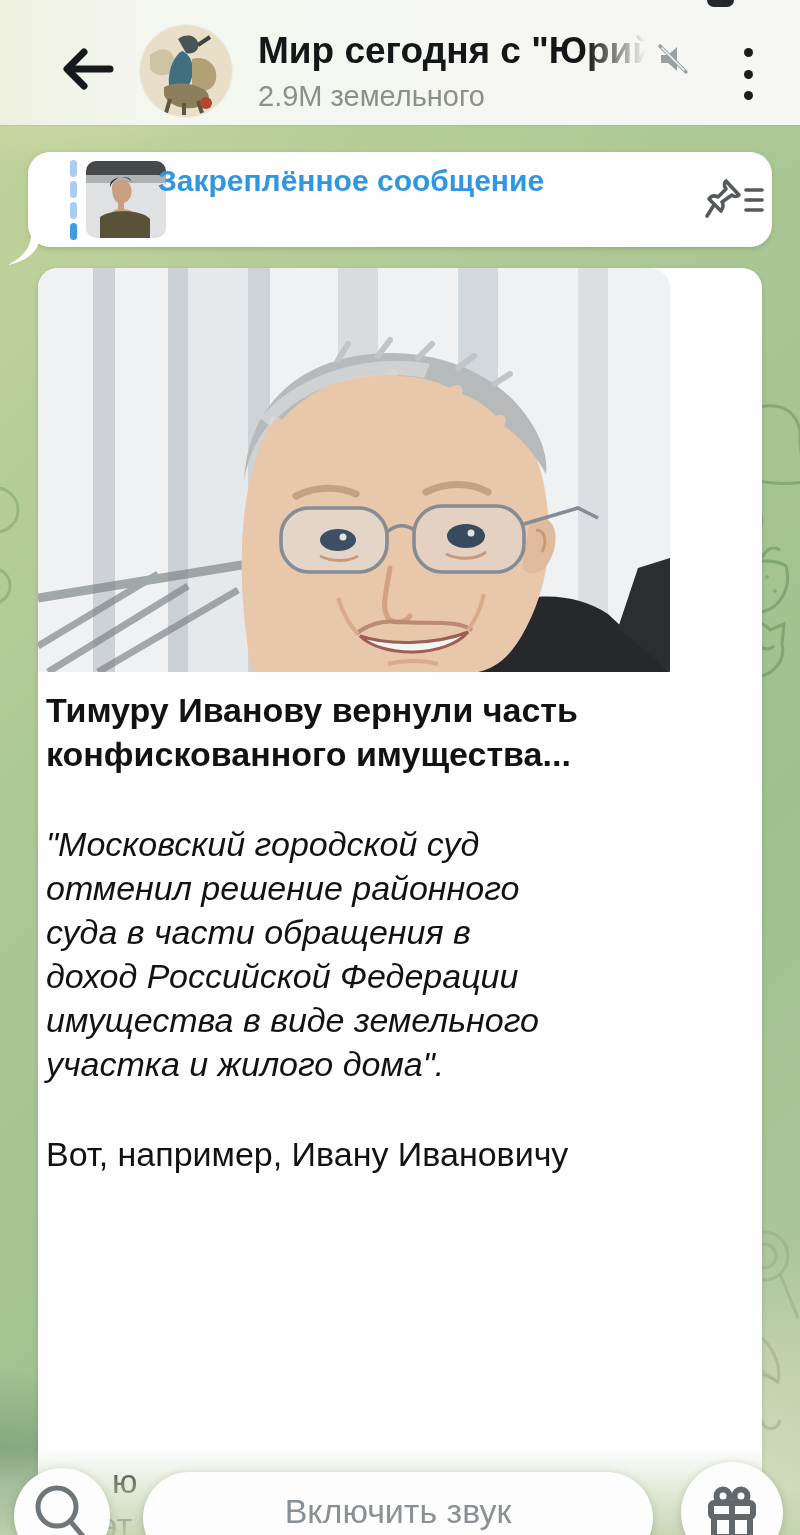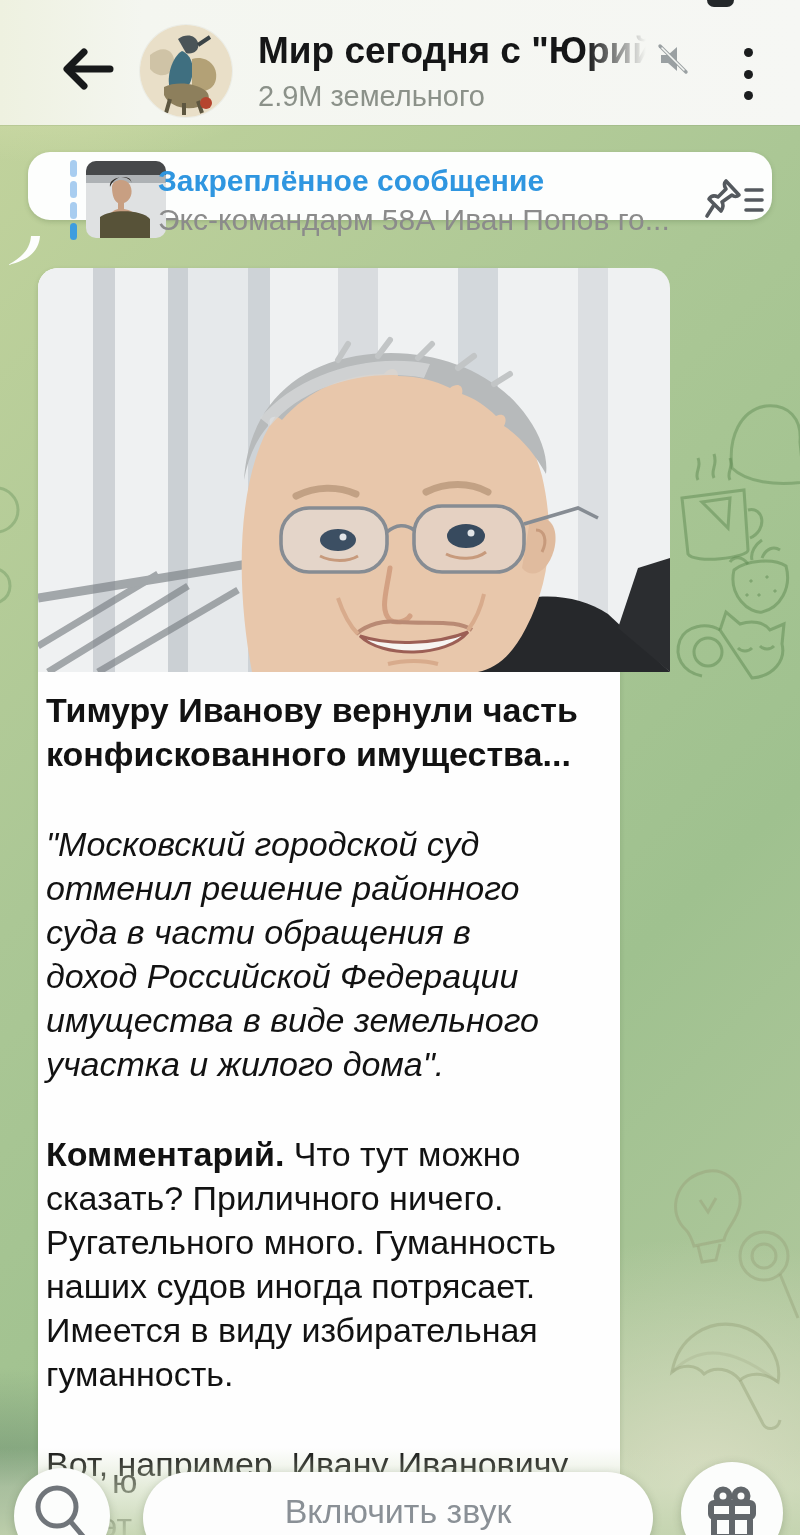--- a/index.html
+++ b/index.html
@@ -27,30 +27,30 @@
   .kebab{position:absolute;left:736px;top:48px;width:24px;height:52px;display:flex;flex-direction:column;justify-content:space-between;align-items:center;}
   .kebab i{width:9px;height:9px;border-radius:50%;background:#1b1d1e;}
   
   .band{position:absolute;left:28px;top:126px;width:676px;height:24px;overflow:hidden;z-index:2;
     background:linear-gradient(180deg,#9cbb8f 0%,#b2cba0 100%);border-radius:4px;}
   .band .bline{position:absolute;left:0;top:-5px;width:100%;font-size:26px;color:rgba(50,74,50,.55);white-space:nowrap;}
   .band .views{position:absolute;left:197px;top:-5px;}
   .band .meta{position:absolute;left:362px;top:-5px;}
   .bandeye{position:absolute;left:160px;top:2px;width:26px;height:16px;border:3px solid rgba(50,74,50,.45);border-radius:50%;}
   
-  .pinned{position:absolute;left:28px;top:152px;width:744px;height:68px;background:#fdfefd;border-radius:22px;z-index:3;
+  .pinned{position:absolute;left:28px;top:152px;width:744px;height:95px;background:#fdfefd;border-radius:22px;z-index:3;
     box-shadow:0 2px 5px rgba(60,85,45,.22);}
   .ptail{position:absolute;left:6px;top:236px;z-index:3;}
   .pseg{position:absolute;left:42px;width:7px;border-radius:4px;background:#a8cdf0;}
   .pthumb{position:absolute;left:58px;top:9px;width:80px;height:77px;border-radius:10px;overflow:hidden;}
   .plabel{position:absolute;left:130px;top:12px;font-size:30px;font-weight:600;color:#2f96e0;white-space:nowrap;}
   .ppreview{position:absolute;left:130px;top:51px;width:545px;font-size:30px;color:#8b8b8b;white-space:nowrap;overflow:hidden;}
   .pinicon{position:absolute;left:676px;top:26px;}
   
-  .bubble{position:absolute;left:38px;top:268px;width:582px;height:1267px;background:#fefefe;border-radius:20px 20px 0 0;z-index:3;
+  .bubble{position:absolute;left:38px;top:268px;width:724px;height:1267px;background:#fefefe;border-radius:20px 20px 0 0;z-index:3;
     box-shadow:0 2px 5px rgba(60,85,45,.20);}
   .photo{position:absolute;left:0;top:0;width:632px;height:404px;border-radius:20px 20px 0 0;overflow:hidden;}
   .mtext{position:absolute;left:8px;top:404px;width:618px;color:#121212;font-size:34px;line-height:44px;}
   .preline{white-space:pre-line;}
   .mtext p{margin:0;}
   .p-head{margin-top:16px !important;font-weight:700;}
   .p-quote{margin-top:46px !important;font-style:italic;}
   .p-comment{margin-top:46px !important;}
   .p-partial{margin-top:46px !important;}
   .frag{position:absolute;font-size:34px;color:#1a1a1a;z-index:3;}
@@ -173,21 +173,20 @@
       <svg width="80" height="77" viewBox="0 0 80 77">
         <rect width="80" height="77" fill="#dfe1e2"></rect>
         <rect width="80" height="14" fill="#46484a"></rect>
         <rect y="14" width="80" height="8" fill="#aeb2b5"></rect>
         <path d="M26 26 C26 18 40 16 44 24 C48 32 44 40 38 42 L38 48 C50 50 58 58 58 77 L18 77 C18 58 24 50 32 48 L32 42 C28 40 26 34 26 26 Z" fill="#c89f82"></path>
         <path d="M24 26 C22 16 42 12 46 22 L44 18 C38 14 28 16 24 26 Z" fill="#2e2a26"></path>
         <path d="M14 56 C24 48 56 48 64 58 L64 77 L14 77 Z" fill="#575238"></path>
       </svg>
     </div>
     <div class="plabel">Закреплённое сообщение</div>
-    <div class="ppreview">Экс-командарм 58А Иван Попов го...</div>
     <svg class="pinicon" width="62" height="46" viewBox="0 0 62 46">
       <g fill="none" stroke="#54595e" stroke-width="3.6" stroke-linejoin="round" stroke-linecap="round">
         <path d="M22 3 C20 5 20 8 22 11 L14 19 C10 17 7 18 5 21 L17 33 C19 30 20 27 18 24 L28 17 C30 19 33 19 35 17 Z"></path>
         <path d="M10 27 L3 38"></path>
         <path d="M42 12 H58 M42 22 H58 M42 32 H58"></path>
       </g>
     </svg>
   </div>
   <svg class="ptail" width="36" height="32" viewBox="0 0 36 32">
     <path d="M34 0 C33 14 24 24 2 29 C18 20 24 12 25 0 Z" fill="#fdfefd"></path>
@@ -255,26 +254,20 @@
     </div>
     <div class="mtext">
       <p class="p-head preline">Тимуру Иванову вернули часть
 конфискованного имущества...</p>
       <p class="p-quote preline">"Московский городской суд
 отменил решение районного
 суда в части обращения в
 доход Российской Федерации
 имущества в виде земельного
 участка и жилого дома".</p>
-      <p class="p-comment preline"><b>Комментарий.</b><span class="preline"> Что тут можно
-сказать? Приличного ничего.
-Ругательного много. Гуманность
-наших судов иногда потрясает.
-Имеется в виду избирательная
-гуманность.</span></p>
       <p class="p-partial">Вот, например, Ивану Ивановичу</p>
     </div>
   </div>
   <span class="frag" style="left:112px;top:1462px;">ю</span>
   <span class="frag" style="left:100px;top:1506px;">эт</span>
 
   <div class="fade"></div>
 
   <div class="circlebtn searchbtn">
     <svg class="icon-center" width="66" height="70" viewBox="0 0 66 70">

